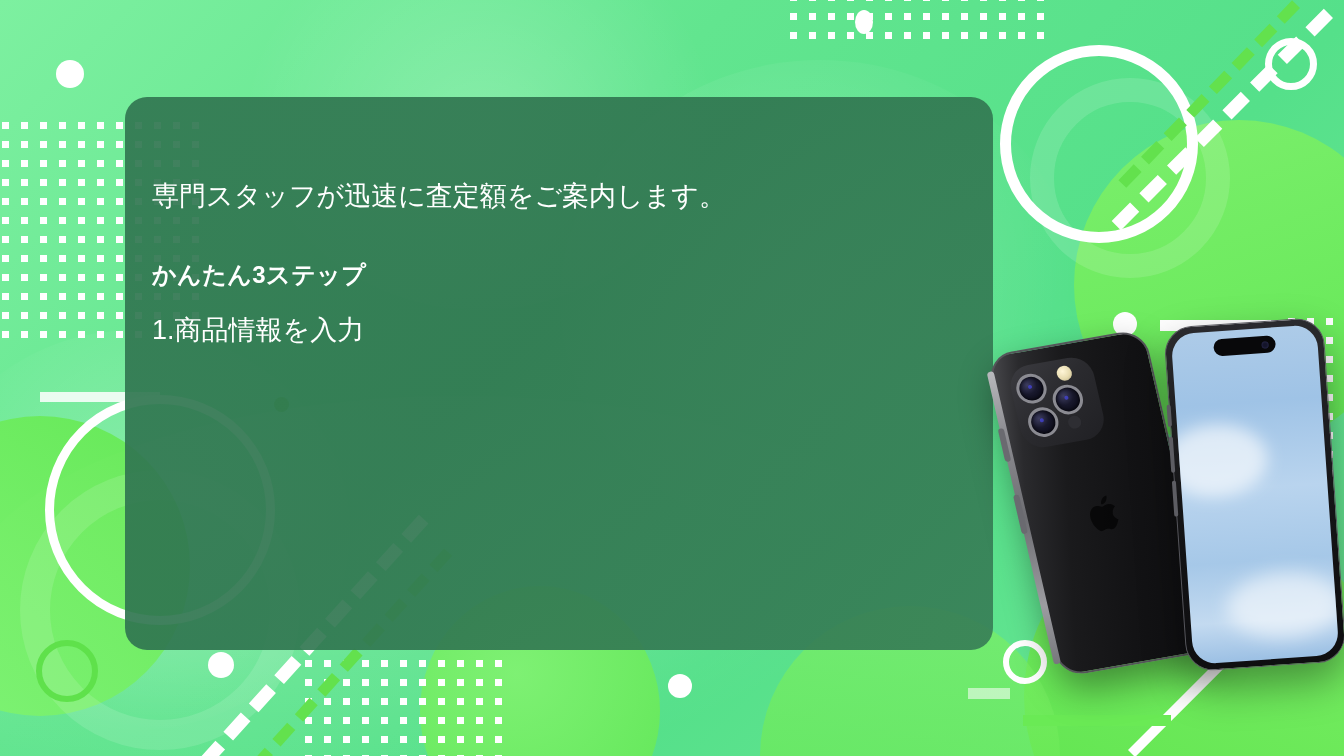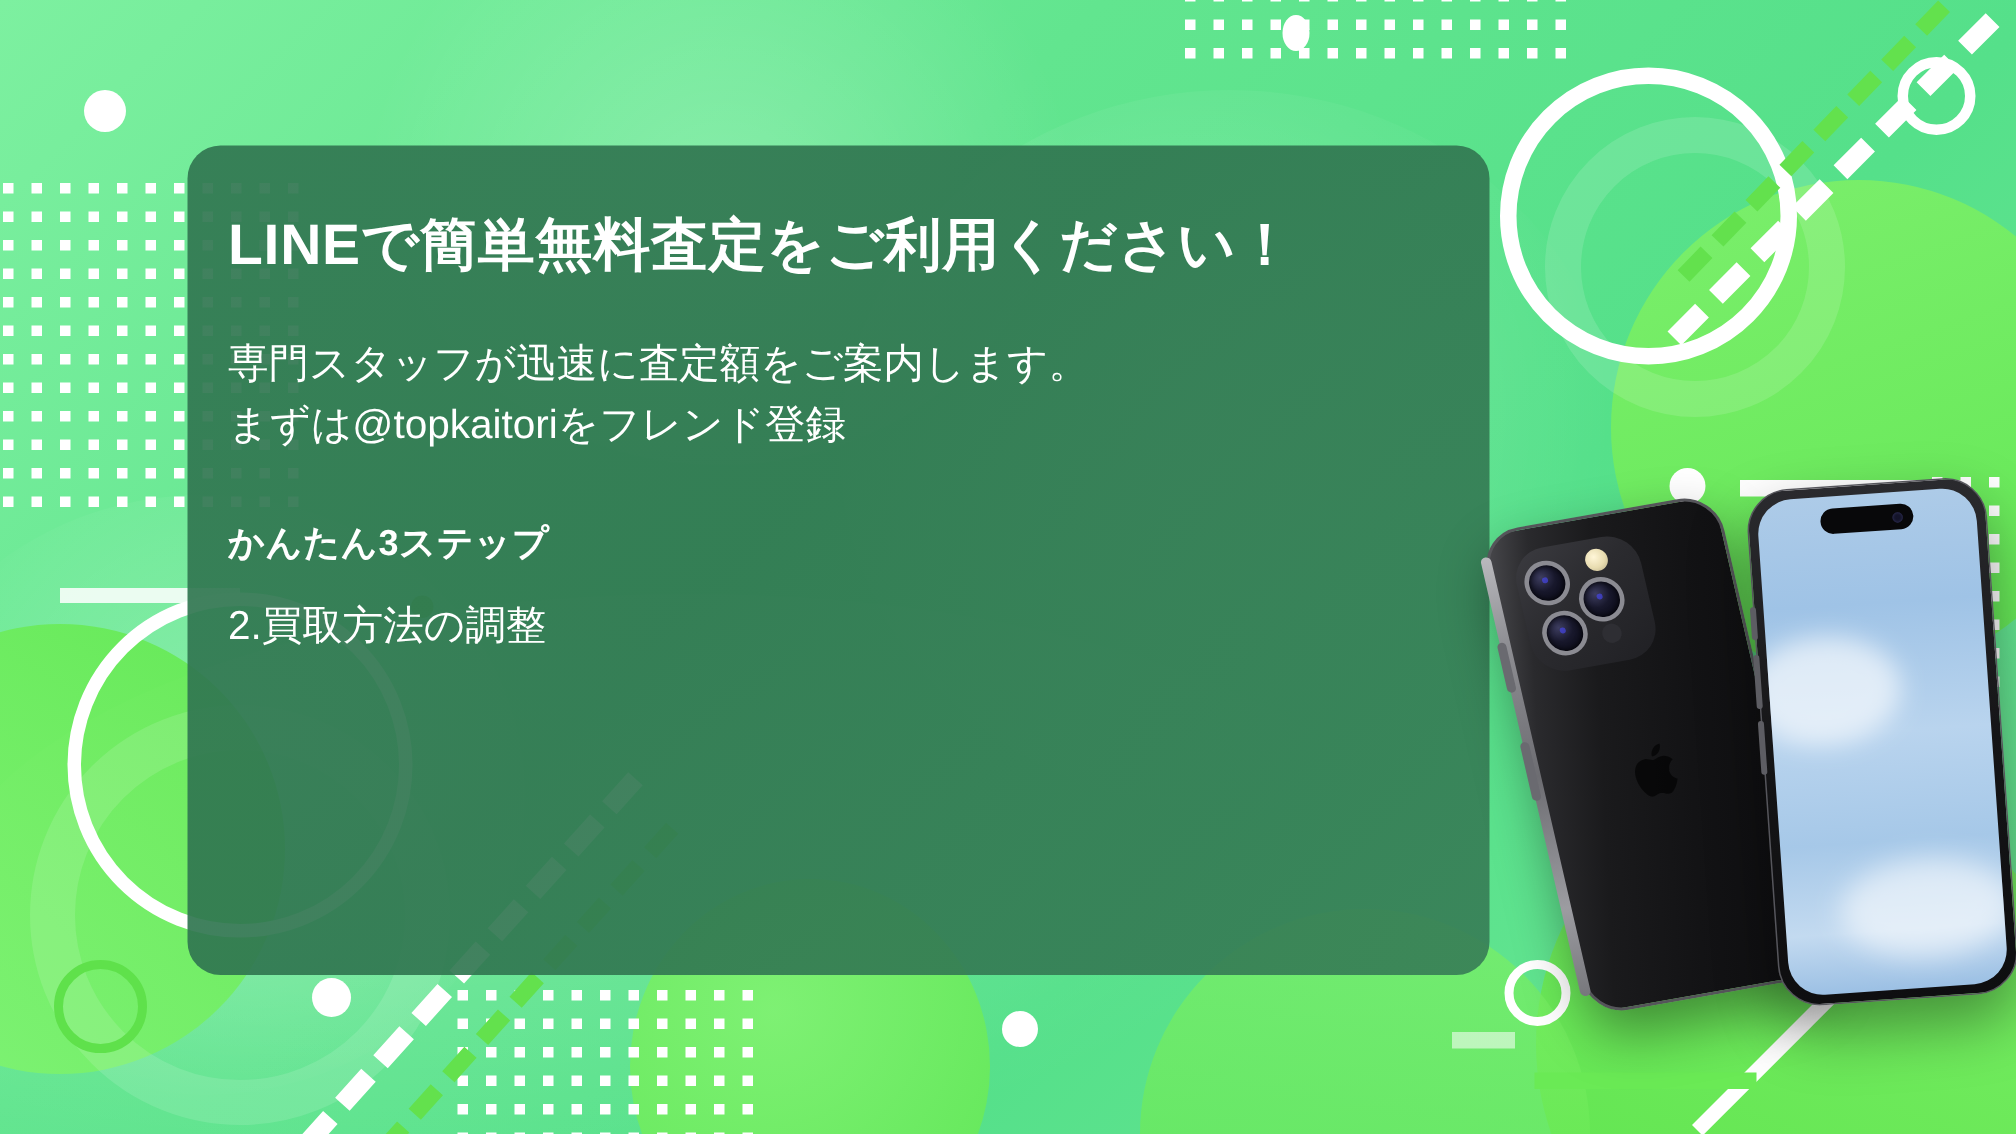--- a/index.html
+++ b/index.html
@@ -727,31 +727,29 @@
   <div class="bar bar-white-bc"></div>
 
   <div class="dot dot-1"></div>
   <div class="dot dot-2"></div>
   <div class="dot dot-3"></div>
   <div class="dot dot-4"></div>
   <div class="dot dot-5"></div>
   <div class="dot dot-green-1"></div>
 
   <div class="card">
-    <h1 class="card-title">LINEで簡単無料査定をご利用ください！</h1>
 
     <div class="card-sub">
       <div>専門スタッフが迅速に査定額をご案内します。</div>
-      <div>まずは@topkaitoriをフレンド登録</div>
     </div>
 
     <h2 class="steps-heading">かんたん3ステップ</h2>
 
     <ul class="steps-list">
-      <li>2.買取方法の調整</li>
+      <li>1.商品情報を入力</li>
     </ul>
   </div>
 
   <div class="phones">
 
     <div class="phone-back">
       <span class="btn-rail b1"></span>
       <span class="btn-rail b2"></span>
 
       <div class="cam-module">

